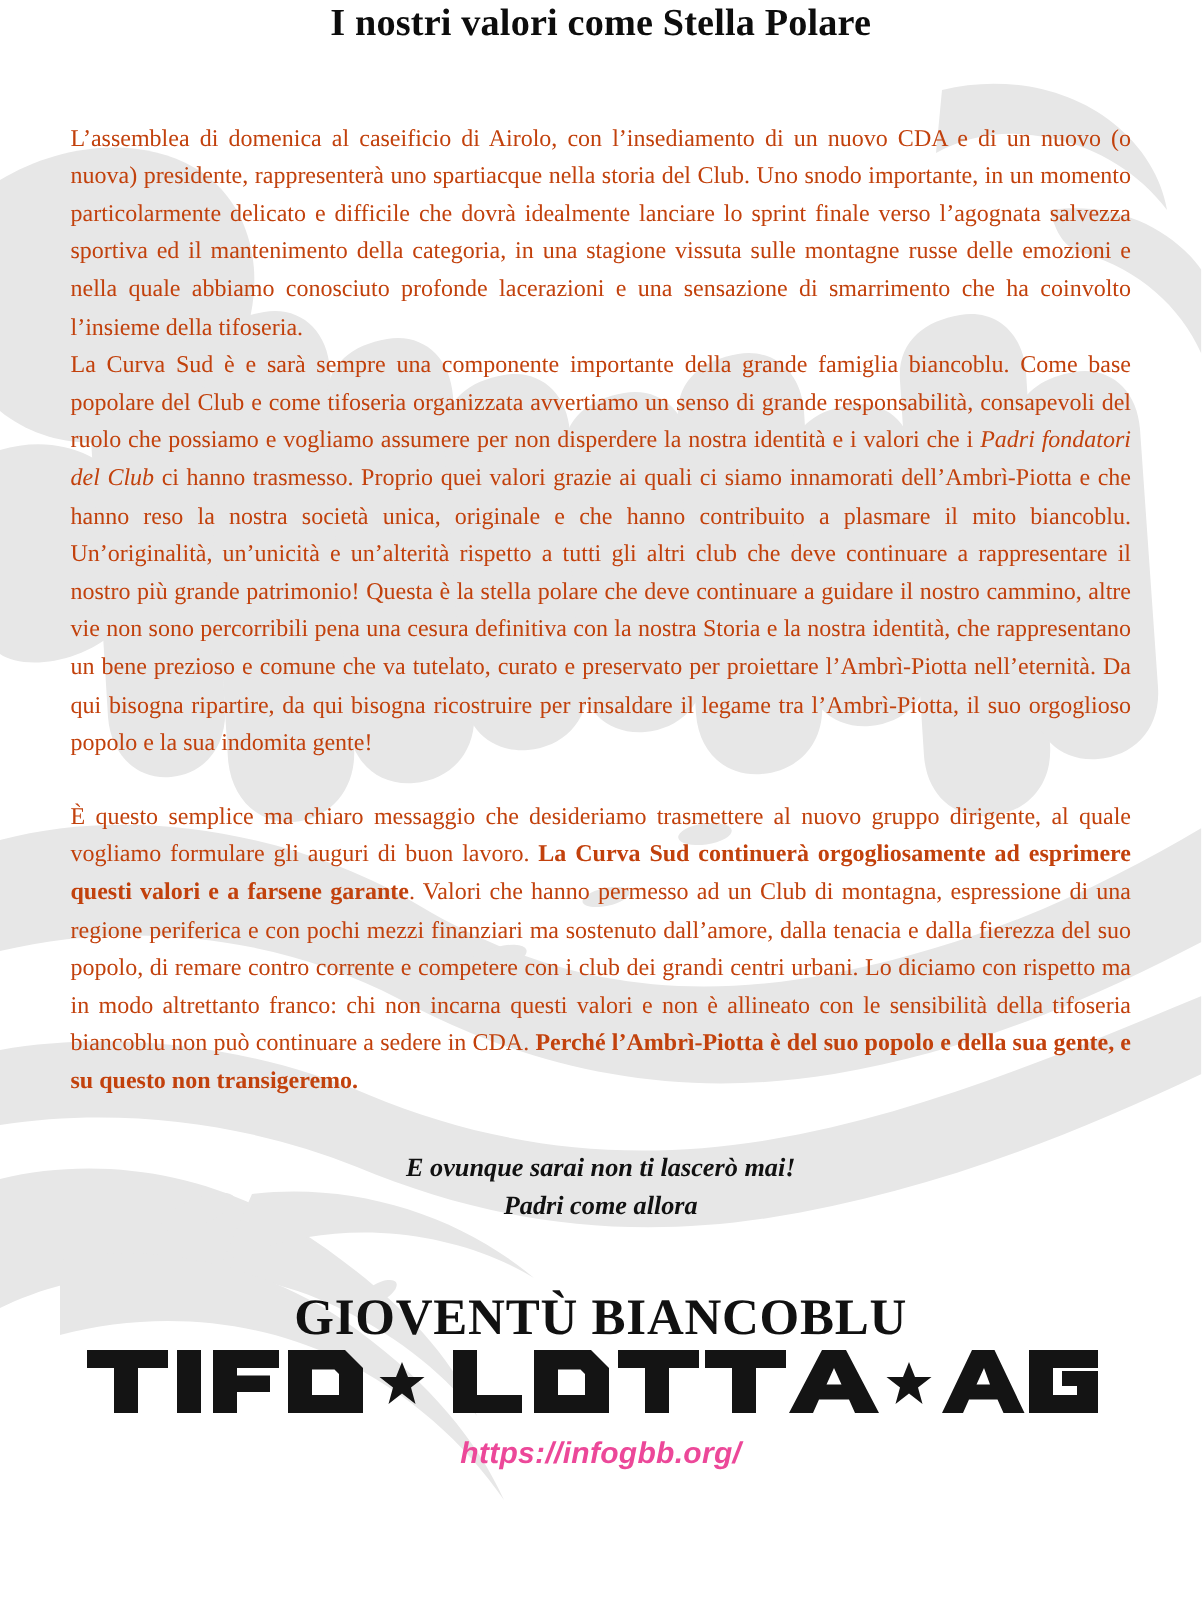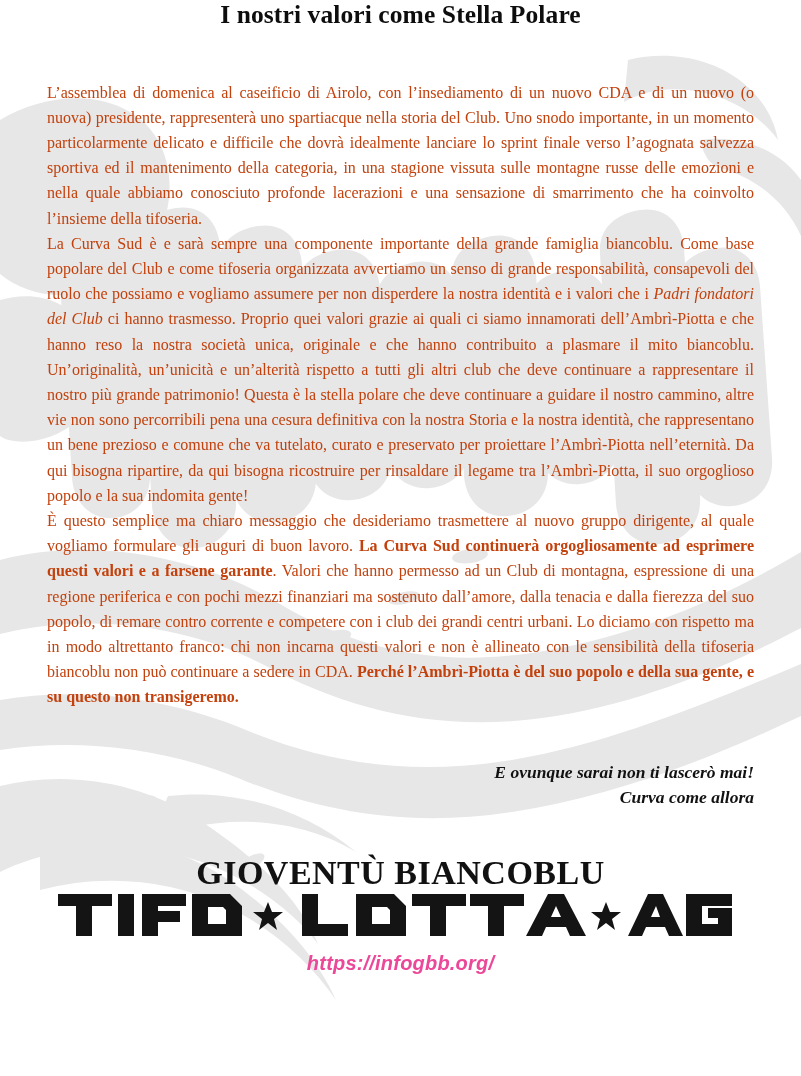--- a/index.html
+++ b/index.html
@@ -52,28 +52,28 @@
     color: #c2410c;
     -webkit-hyphens: none;
     hyphens: none;
   }
   .para {
     margin: 0;
     text-align: justify;
     text-justify: inter-word;
   }
   .para + .para { margin-top: 0; }
-  .para.gap { }
+  .para.gap { margin-top: 24px; }
 
   .it { font-style: italic; }
   .bd { font-weight: bold; }
 
   .slogan {
-    margin-top: 50px;
-    text-align: right;
+    margin-top: 32px;
+    text-align: center;
     font-style: italic;
     font-weight: bold;
     font-size: 17.5px;
     line-height: 25px;
     color: #111111;
   }
   .slogan div { white-space: nowrap; }
 
   .footer {
     margin-top: 46px;
@@ -154,21 +154,21 @@
     <div class="body-block">
       <p class="para"><span>L’assemblea di domenica al caseificio di Airolo, con l’insediamento di un nuovo CDA e di un nuovo (o nuova) presidente, rappresenterà uno spartiacque nella storia del Club. Uno snodo importante, in un momento particolarmente delicato e difficile che dovrà idealmente lanciare lo sprint finale verso l’agognata salvezza sportiva ed il mantenimento della categoria, in una stagione vissuta sulle montagne russe delle emozioni e nella quale abbiamo conosciuto profonde lacerazioni e una sensazione di smarrimento che ha coinvolto l’insieme della tifoseria.</span></p>
 
       <p class="para"><span>La Curva Sud è e sarà sempre una componente importante della grande famiglia biancoblu. Come base popolare del Club e come tifoseria organizzata avvertiamo un senso di grande responsabilità, consapevoli del ruolo che possiamo e vogliamo assumere per non disperdere la nostra identità e i valori che i </span><span class="it">Padri fondatori del Club</span><span> ci hanno trasmesso. Proprio quei valori grazie ai quali ci siamo innamorati dell’Ambrì-Piotta e che hanno reso la nostra società unica, originale e che hanno contribuito a plasmare il mito biancoblu. Un’originalità, un’unicità e un’alterità rispetto a tutti gli altri club che deve continuare a rappresentare il nostro più grande patrimonio! Questa è la stella polare che deve continuare a guidare il nostro cammino, altre vie non sono percorribili pena una cesura definitiva con la nostra Storia e la nostra identità, che rappresentano un bene prezioso e comune che va tutelato, curato e preservato per proiettare l’Ambrì-Piotta nell’eternità. Da qui bisogna ripartire, da qui bisogna ricostruire per rinsaldare il legame tra l’Ambrì-Piotta, il suo orgoglioso popolo e la sua indomita gente!</span></p>
 
       <p class="para gap"><span>È questo semplice ma chiaro messaggio che desideriamo trasmettere al nuovo gruppo dirigente, al quale vogliamo formulare gli auguri di buon lavoro. </span><span class="bd">La Curva Sud continuerà orgogliosamente ad esprimere questi valori e a farsene garante</span><span>. Valori che hanno permesso ad un Club di montagna, espressione di una regione periferica e con pochi mezzi finanziari ma sostenuto dall’amore, dalla tenacia e dalla fierezza del suo popolo, di remare contro corrente e competere con i club dei grandi centri urbani. Lo diciamo con rispetto ma in modo altrettanto franco: chi non incarna questi valori e non è allineato con le sensibilità della tifoseria biancoblu non può continuare a sedere in CDA. </span><span class="bd">Perché l’Ambrì-Piotta è del suo popolo e della sua gente, e su questo non transigeremo.</span></p>
     </div>
 
     <div class="slogan">
       <div>E ovunque sarai non ti lascerò mai!</div>
-      <div>Curva come allora</div>
+      <div>Padri come allora</div>
     </div>
 
     <div class="footer">
       <div class="brand-main">GIOVENTÙ BIANCOBLU</div>
 
       <div class="brand-stencil">
         <svg width="690" height="46" viewBox="0 0 690 46" xmlns="http://www.w3.org/2000/svg" role="img">
           <g fill="#141414">
 
             <path d="M2,2 H56 V14 H36 V44 H20 V14 H2 Z"></path>

